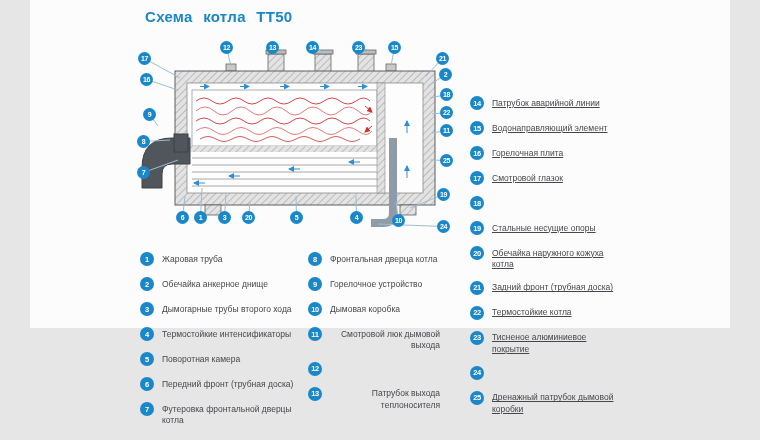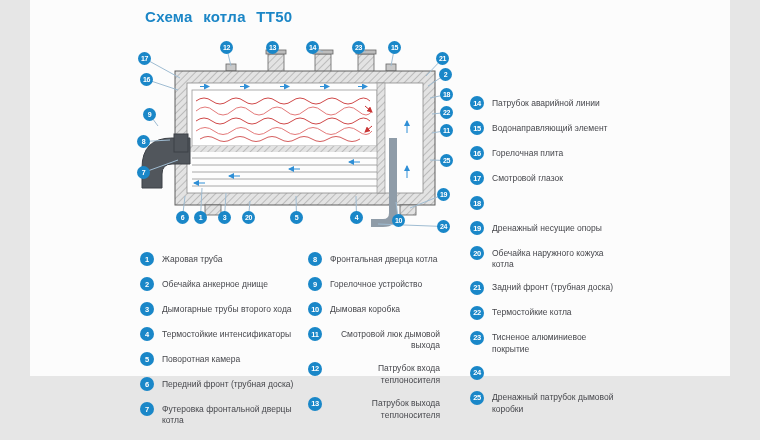--- a/index.html
+++ b/index.html
@@ -3,21 +3,21 @@
 <meta charset="utf-8">
 <style>
   html,body{margin:0;padding:0;}
   body{
     width:760px;height:440px;overflow:hidden;
     background:#e6e6e6;
     font-family:"Liberation Sans","DejaVu Sans",sans-serif;
     position:relative;
   }
   .content{
-    position:absolute;left:30px;top:0;width:700px;height:376px;
+    position:absolute;left:30px;top:0;width:700px;height:328px;
     background:#fcfcfc;
   }
   .page-title{
     position:absolute;left:115px;top:8px;margin:0;
     font-size:15px;font-weight:bold;color:#1b86c6;
     word-spacing:6px;letter-spacing:.3px;
   }
   .diagram{
     position:absolute;left:100px;top:38px;width:335px;height:210px;
   }
@@ -40,21 +40,21 @@
   .badge{
     flex:0 0 14px;width:14px;height:14px;border-radius:50%;
     background:#1a87c8;color:#fff;font-size:7.5px;font-weight:bold;
     display:flex;align-items:center;justify-content:center;letter-spacing:-.3px;
   }
   .ltext{
     font-size:8.5px;line-height:1.32;color:#46474c;padding-top:1.5px;
   }
   .c1 .ltext{max-width:135px;}
   .c2 .ltext{max-width:110px;text-align:right;}
-  .c3 .ltext{max-width:128px;}
+  .c3 .ltext{max-width:128px;text-decoration:underline;}
 </style>
 </head>
 <body>
 
 <div class="content">
 
   <h1 class="page-title">Схема котла ТТ50</h1>
 
   <div class="diagram">
     <svg width="335" height="210" viewBox="0 0 335 210">
@@ -242,21 +242,20 @@
         <div class="legend-item">
           <span class="badge">10</span>
           <span class="ltext">Дымовая коробка</span>
         </div>
         <div class="legend-item">
           <span class="badge">11</span>
           <span class="ltext">Смотровой люк дымовой выхода</span>
         </div>
         <div class="legend-item">
           <span class="badge">12</span>
-          <span class="ltext">Патрубок входа теплоносителя</span>
         </div>
         <div class="legend-item">
           <span class="badge">13</span>
           <span class="ltext">Патрубок выхода теплоносителя</span>
         </div>
       </div>
     <div class="legend-col c3">
         <div class="legend-item">
           <span class="badge">14</span>
           <span class="ltext">Патрубок аварийной линии</span>
@@ -271,21 +270,21 @@
         </div>
         <div class="legend-item">
           <span class="badge">17</span>
           <span class="ltext">Смотровой глазок</span>
         </div>
         <div class="legend-item">
           <span class="badge">18</span>
         </div>
         <div class="legend-item">
           <span class="badge">19</span>
-          <span class="ltext">Дренажный несущие опоры</span>
+          <span class="ltext">Стальные несущие опоры</span>
         </div>
         <div class="legend-item">
           <span class="badge">20</span>
           <span class="ltext">Обечайка наружного кожуха котла</span>
         </div>
         <div class="legend-item">
           <span class="badge">21</span>
           <span class="ltext">Задний фронт (трубная доска)</span>
         </div>
         <div class="legend-item">

